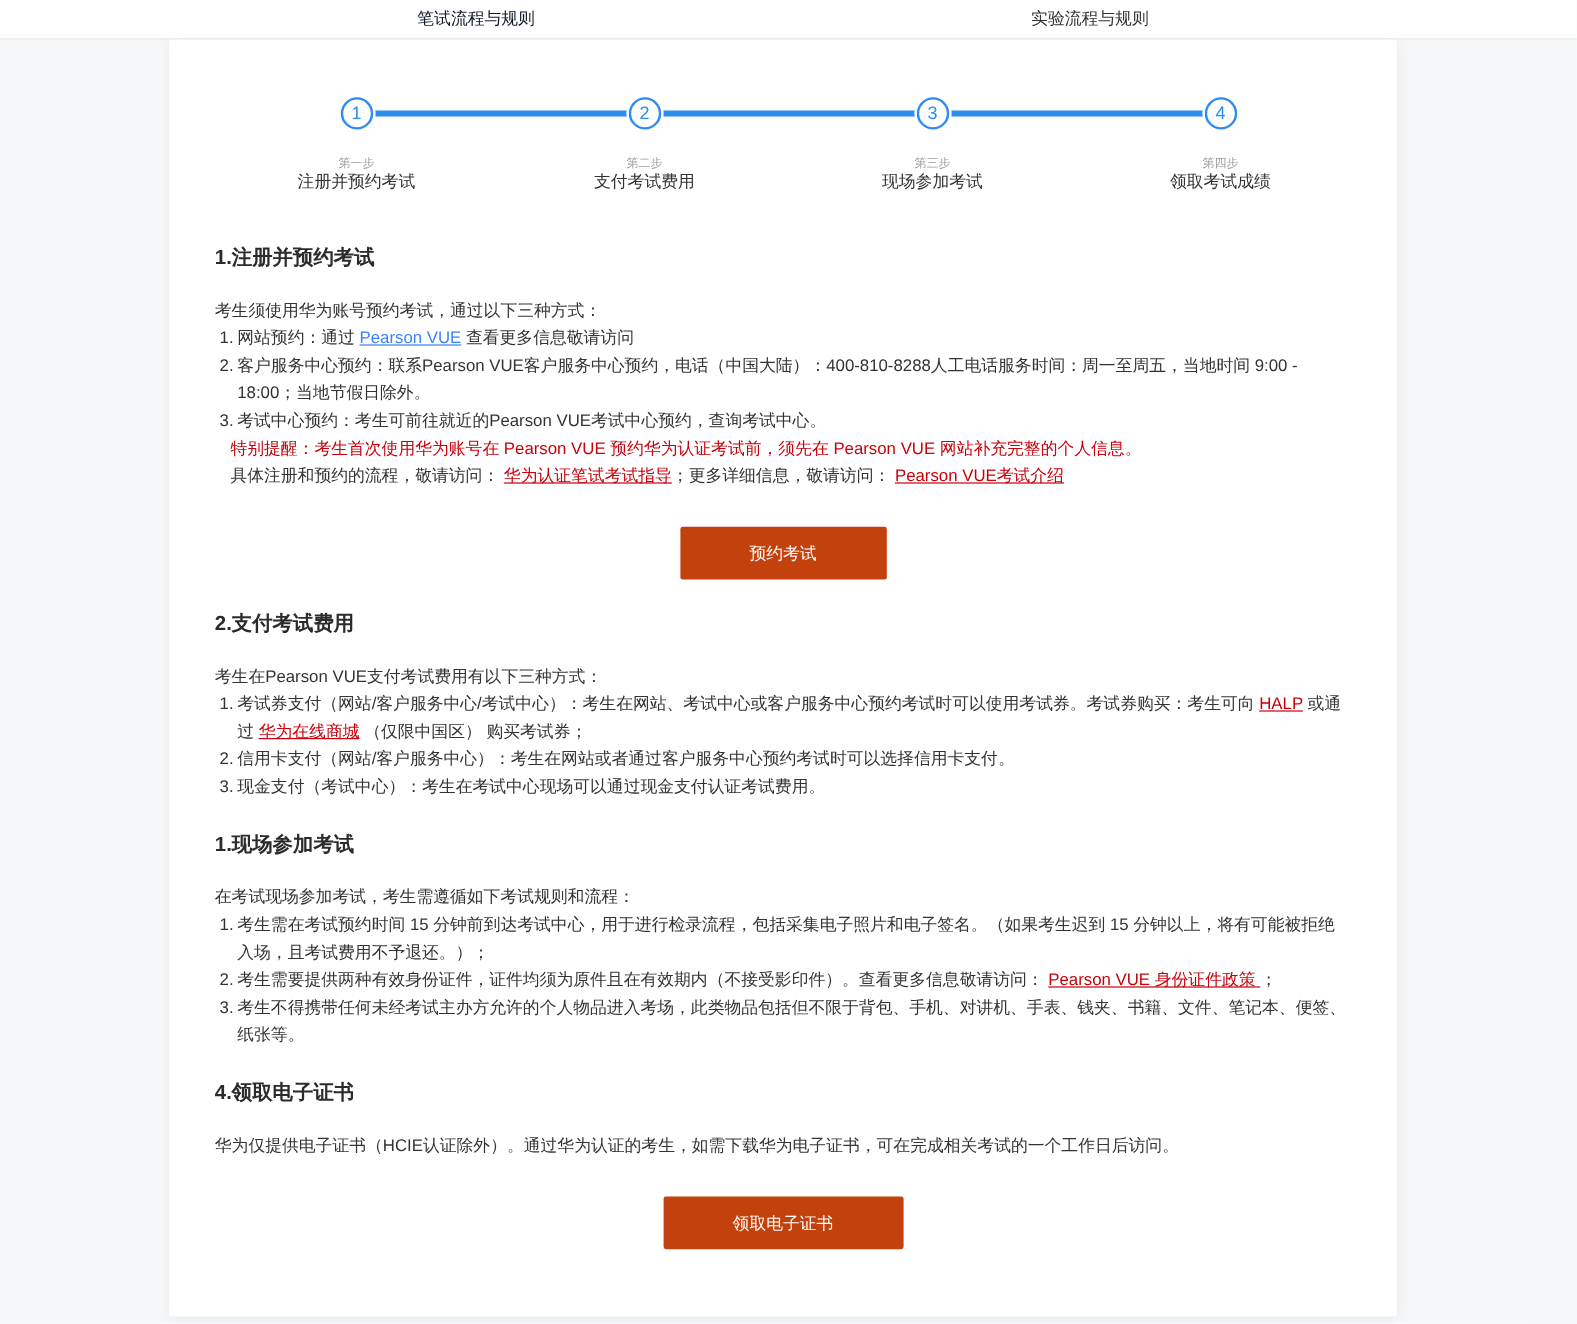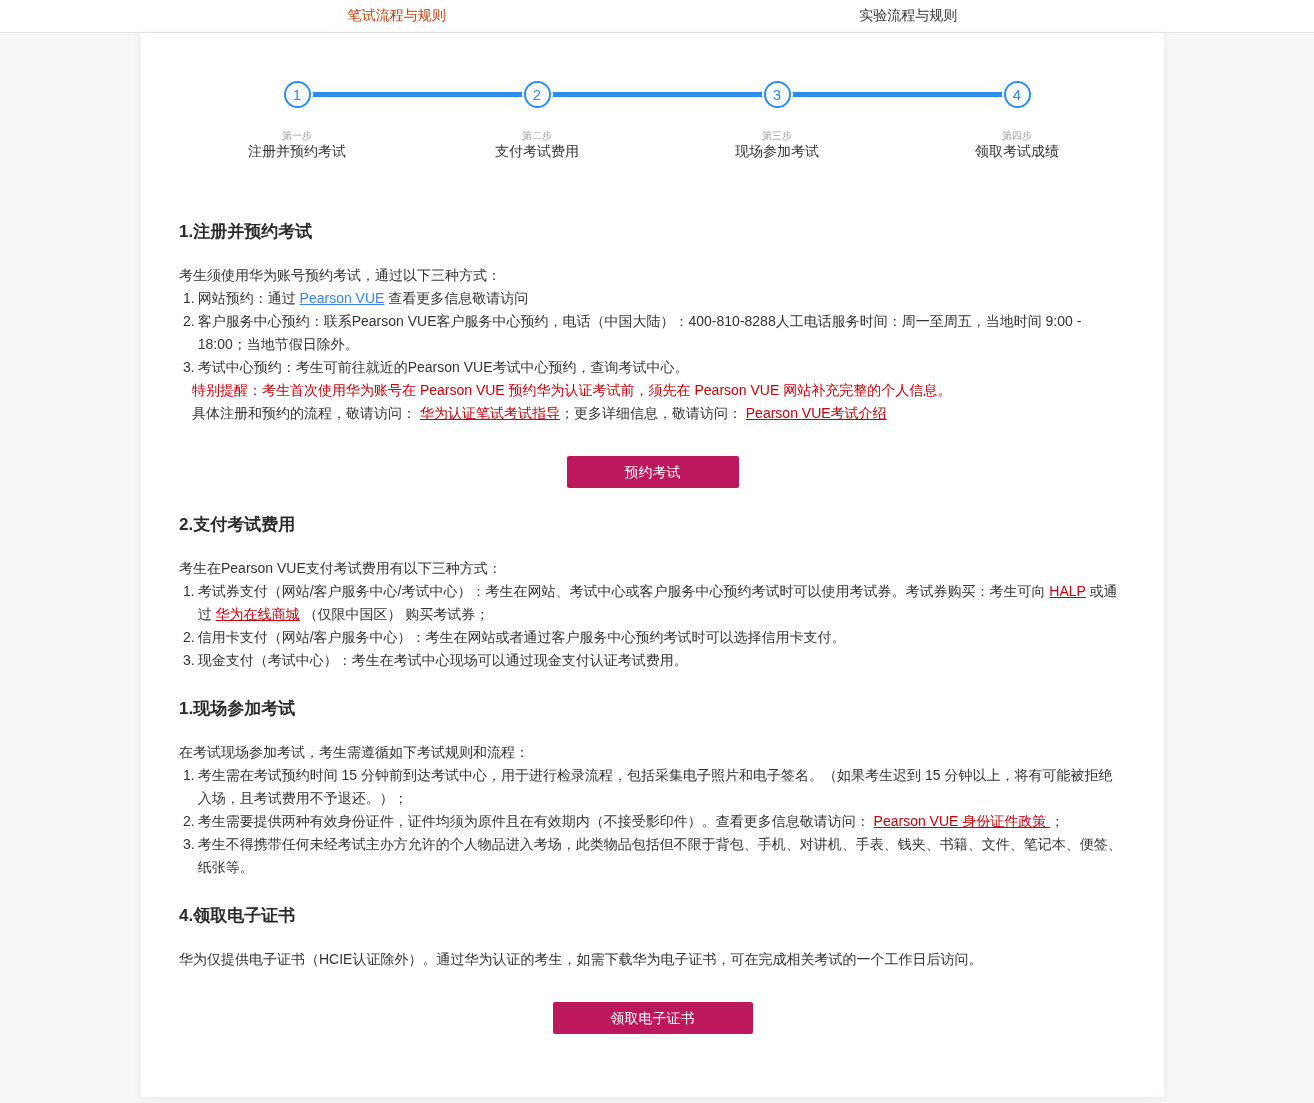--- a/index.html
+++ b/index.html
@@ -12,21 +12,21 @@
   }
   
   .top-tabs {
     height:33px; background:#fff; border-bottom:1px solid #e4e4e4;
   }
   .tabs-inner { width:1023px; margin-left:141px; height:100%; display:flex; }
   .tab {
     flex:1; display:flex; align-items:center; justify-content:center;
     font-size:14px; color:#333; cursor:pointer;
   }
-  .tab.active { color:#c2410c; }
+  .tab.active { color:#0f172a; }
 
   
   .card {
     width:1023px; height:1064px; margin-left:141px; background:#fff;
     box-shadow:0 2px 12px rgba(0,0,0,0.06);
     padding:48px 38px 40px 38px;
   }
 
   
   .stepper { position:relative; width:960px; margin-left:-2px; display:flex; }
@@ -38,39 +38,39 @@
   .step-circle {
     width:27px; height:27px; border:2px solid #2d8cf0; border-radius:50%;
     background:#fff; color:#2d8cf0; font-size:15px;
     display:flex; align-items:center; justify-content:center;
     position:relative; z-index:1; box-shadow:0 0 0 2px #fff;
   }
   .step-label { margin-top:21px; color:#9b9b9b; font-size:10px; }
   .step-name  { color:#333; font-size:14px; }
 
   
-  .section:first-child { margin-top:61px; }
+  .section:first-child { margin-top:44px; }
   .section + .section { margin-top:27px; }
   .section-heading { font-size:17px; font-weight:bold; color:#2b2b2b; line-height:20px; }
   .sec-intro { margin-top:22px; line-height:23px; }
   .sec-list { list-style:none; }
   .sec-list li { display:flex; line-height:23px; }
   .li-marker { margin-left:4px; min-width:14px; padding-right:3px; }
   .li-body { flex:1; }
   .note { margin-left:13px; line-height:23px; }
   .text-red { color:#c7000b; }
   .lnk { text-decoration:underline; cursor:pointer; }
   .lnk-blue { color:#3b82f6; }
   .lnk-red  { color:#c7000b; }
 
   
   .btn-row { text-align:center; margin-top:31px; margin-bottom:12px; }
   .btn {
-    display:inline-block; height:32px; line-height:32px; padding:0;
-    background:#be185d; color:#fff; border:none; border-radius:2px;
+    display:inline-block; height:44px; line-height:32px; padding:0;
+    background:#c2410c; color:#fff; border:none; border-radius:2px;
     font-size:14px; cursor:pointer;
     font-family:"Liberation Sans","DejaVu Sans",sans-serif;
   }
   .btn[data-name="book-exam-button"]    { width:172px; }
   .btn[data-name="get-certificate-button"] { width:200px; }
 </style>
 </head>
 <body>
 
 <header class="top-tabs" data-name="top-tab-bar">

